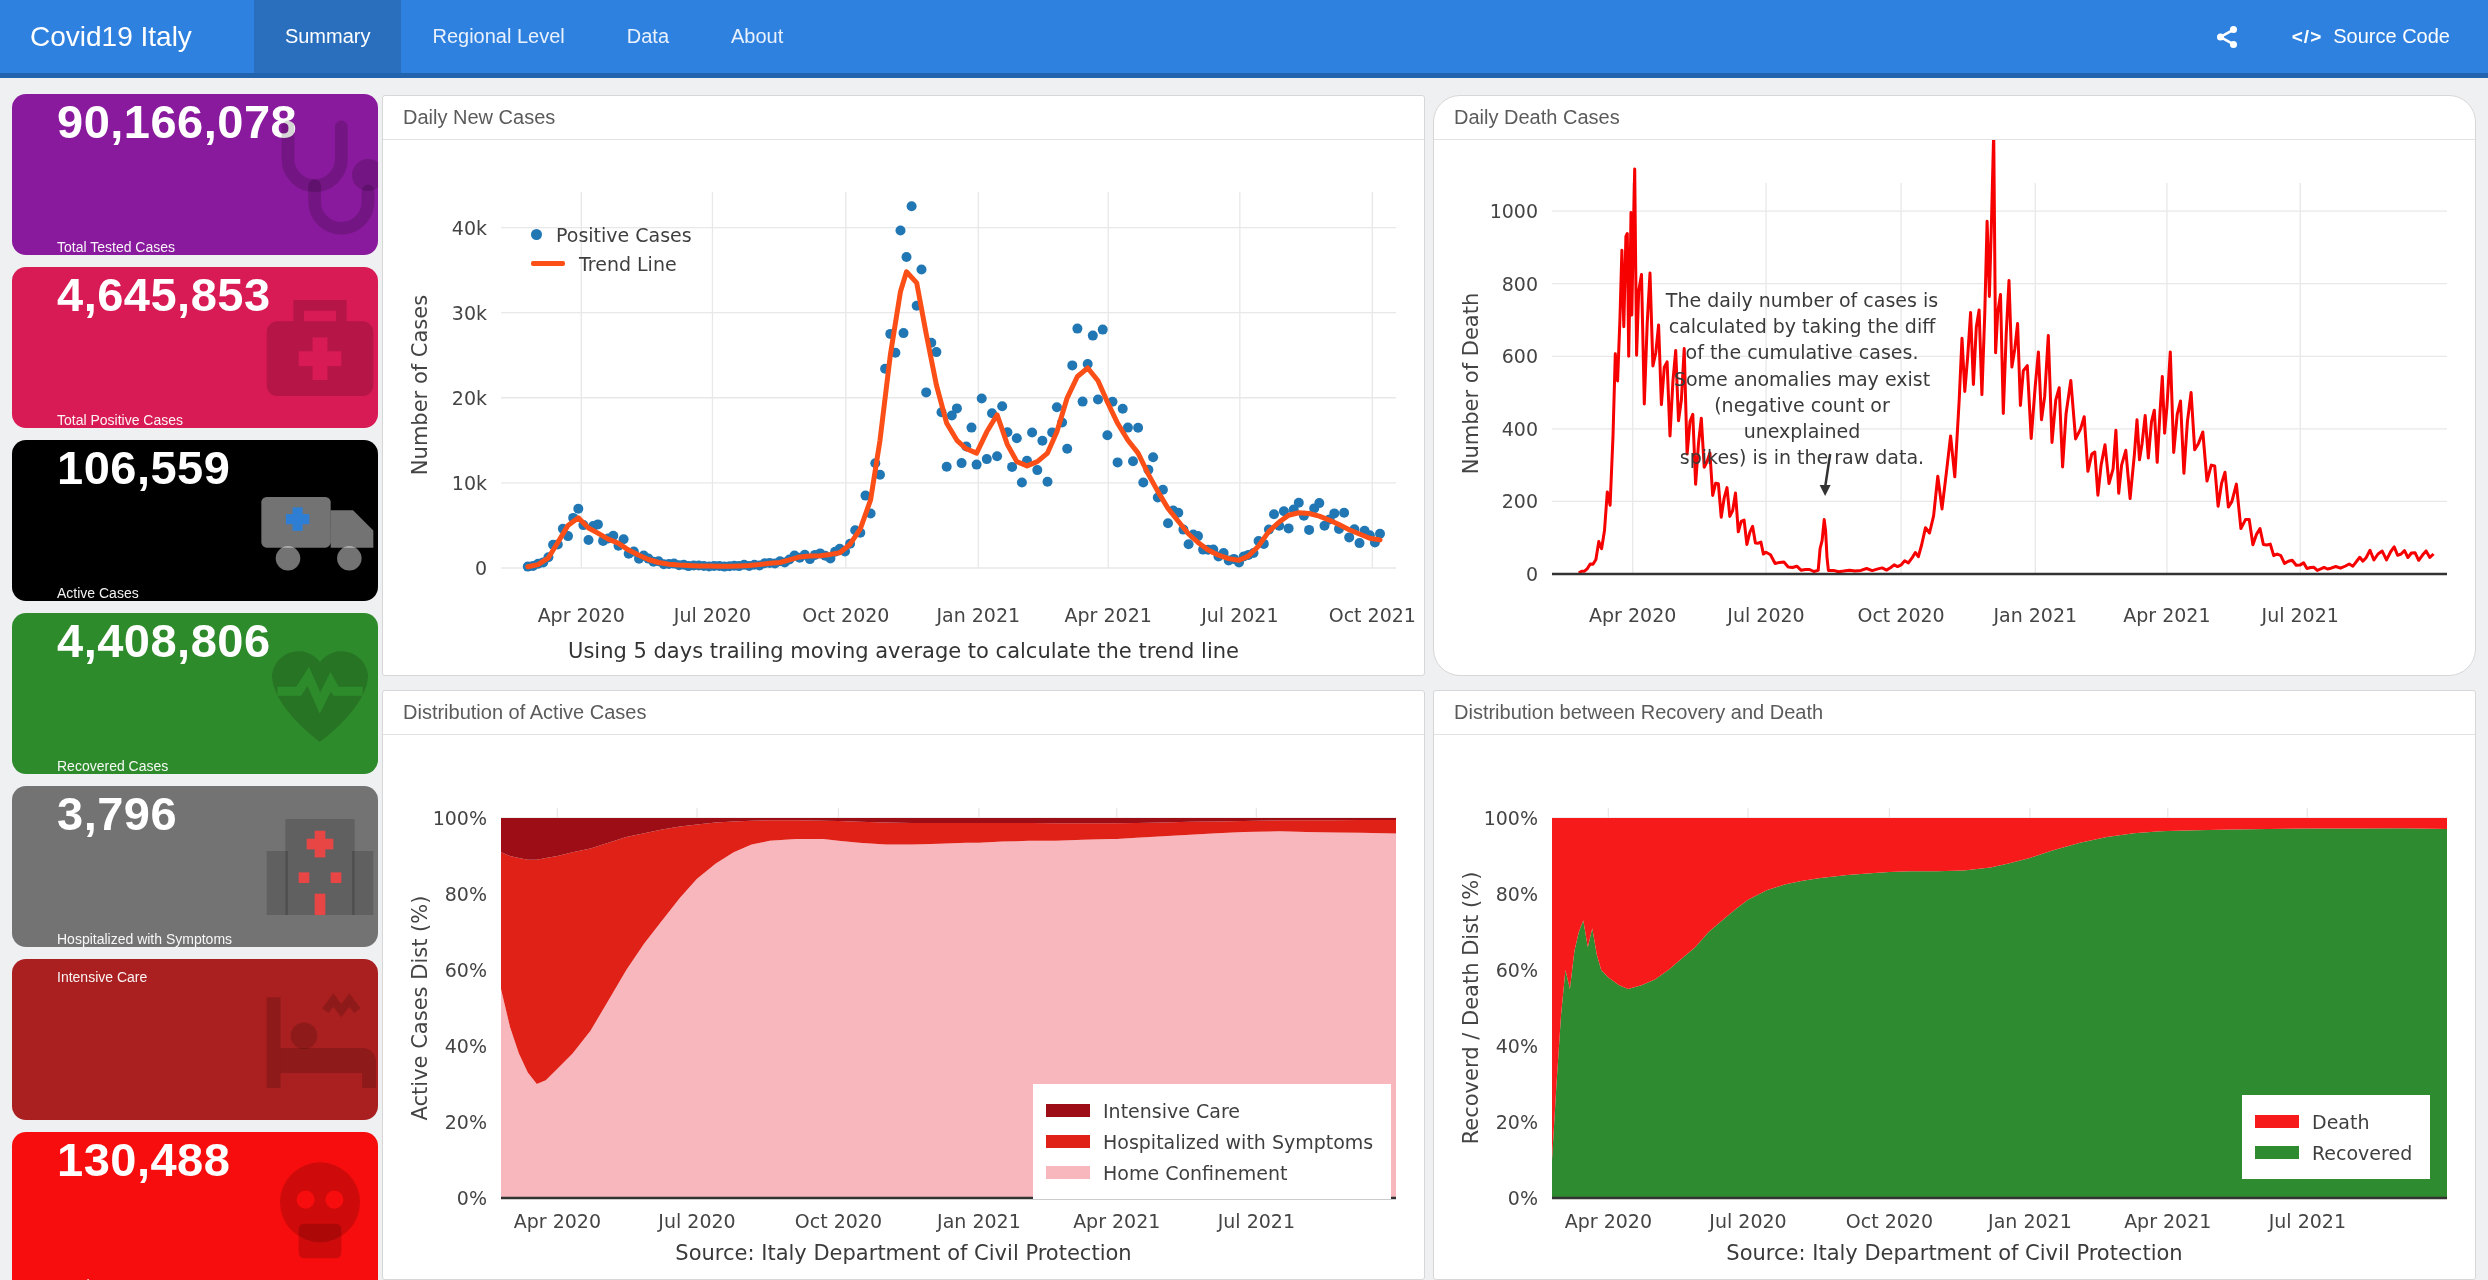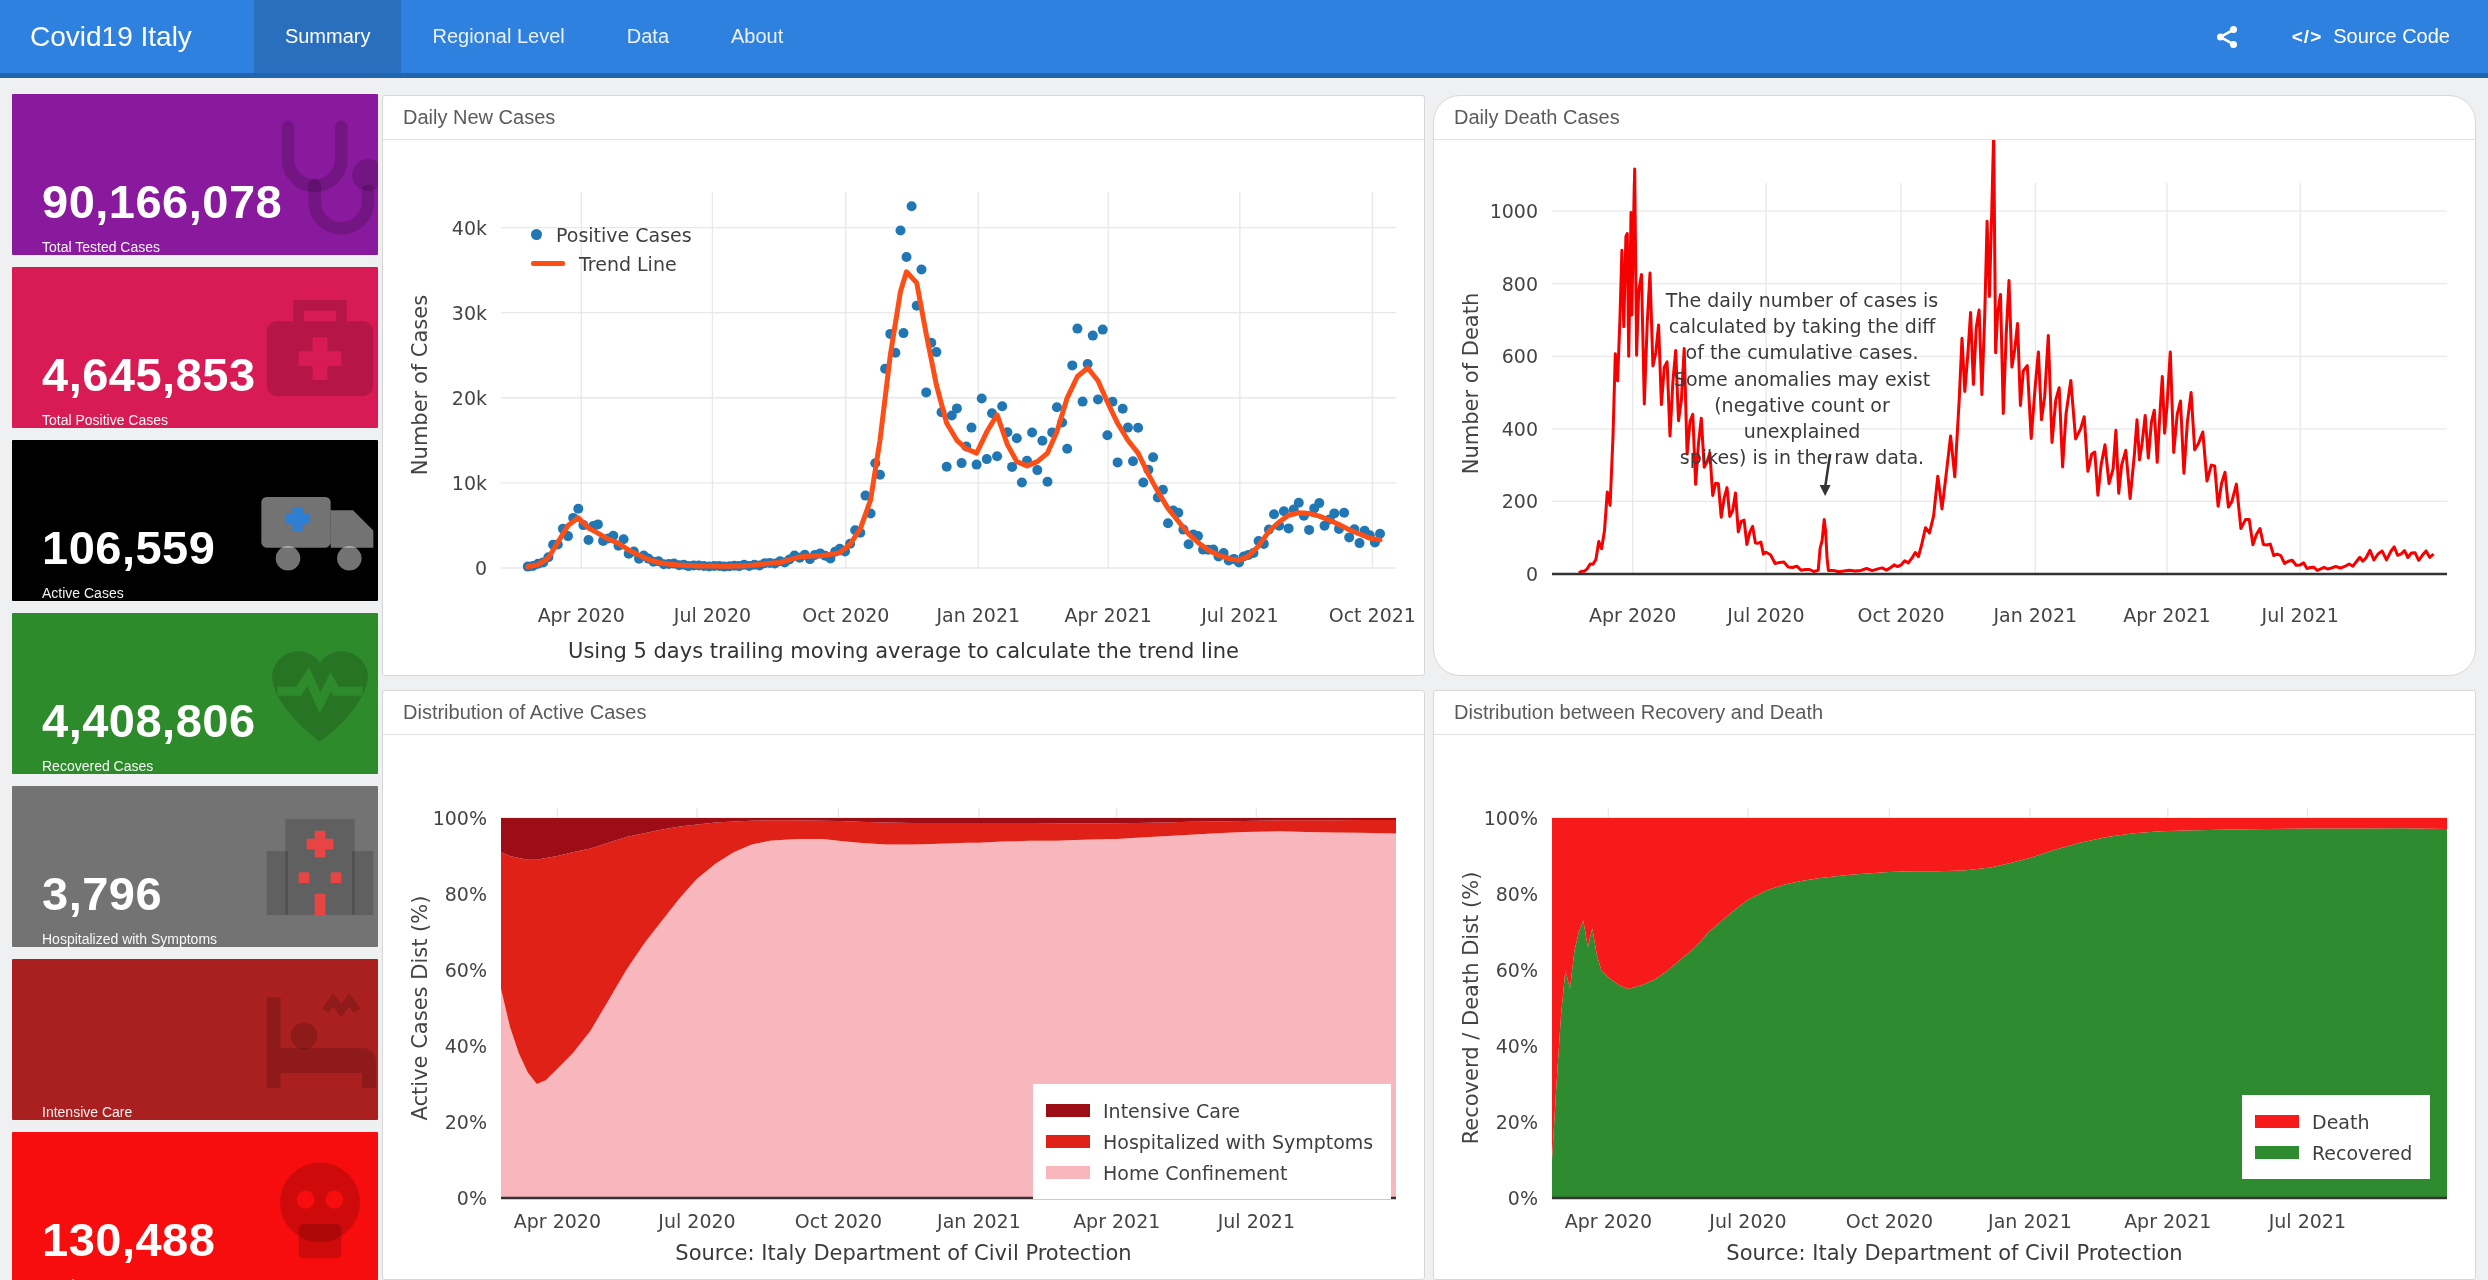--- a/index.html
+++ b/index.html
@@ -11,22 +11,22 @@
   .brand{font-size:28px;display:flex;align-items:center;margin:0 62px 0 30px;}
   .tab{display:flex;align-items:center;padding:0 31px;font-size:20px;color:#e9f1fc;cursor:pointer;}
   .tab.active{background:#2a6fbe;color:#fff;}
   .nav-right{margin-left:auto;display:flex;align-items:center;gap:52px;margin-right:38px;}
   .share-btn{display:flex;align-items:center;cursor:pointer;}
   .srclink{display:flex;align-items:center;gap:11px;font-size:20px;cursor:pointer;}
   .code-glyph{font-size:19px;font-weight:bold;letter-spacing:1px;}
   
   .sidebar{position:absolute;left:12px;top:94px;width:366px;height:1186px;
            display:flex;flex-direction:column;gap:12px;overflow:hidden;}
-  .stat-card{height:161px;flex:none;border-radius:1px;position:relative;color:#fff;
-             display:flex;flex-direction:column;justify-content:flex-end;padding-left:30px;
+  .stat-card{height:161px;flex:none;border-radius:14px;position:relative;color:#fff;
+             display:flex;flex-direction:column;justify-content:space-between;padding-left:45px;
              box-sizing:border-box;overflow:hidden;}
   .stat-value{font-size:47px;font-weight:700;letter-spacing:.5px;}
   .stat-label{font-size:14px;margin-top:10px;color:rgba(255,255,255,.95);}
   .stat-icon{position:absolute;right:-6px;top:50%;transform:translateY(-50%);
              width:128px;height:128px;color:rgba(0,0,0,.16);}
   .stat-icon.light{color:rgba(255,255,255,.45);}
   
   .panel{position:absolute;background:#fff;border:1px solid #d7d7d7;border-radius:3px;box-sizing:border-box;}
   #p0{left:382px;top:95px;width:1043px;height:581px;}
   #p1{left:1433px;top:95px;width:1043px;height:581px;border-radius:27px;}

